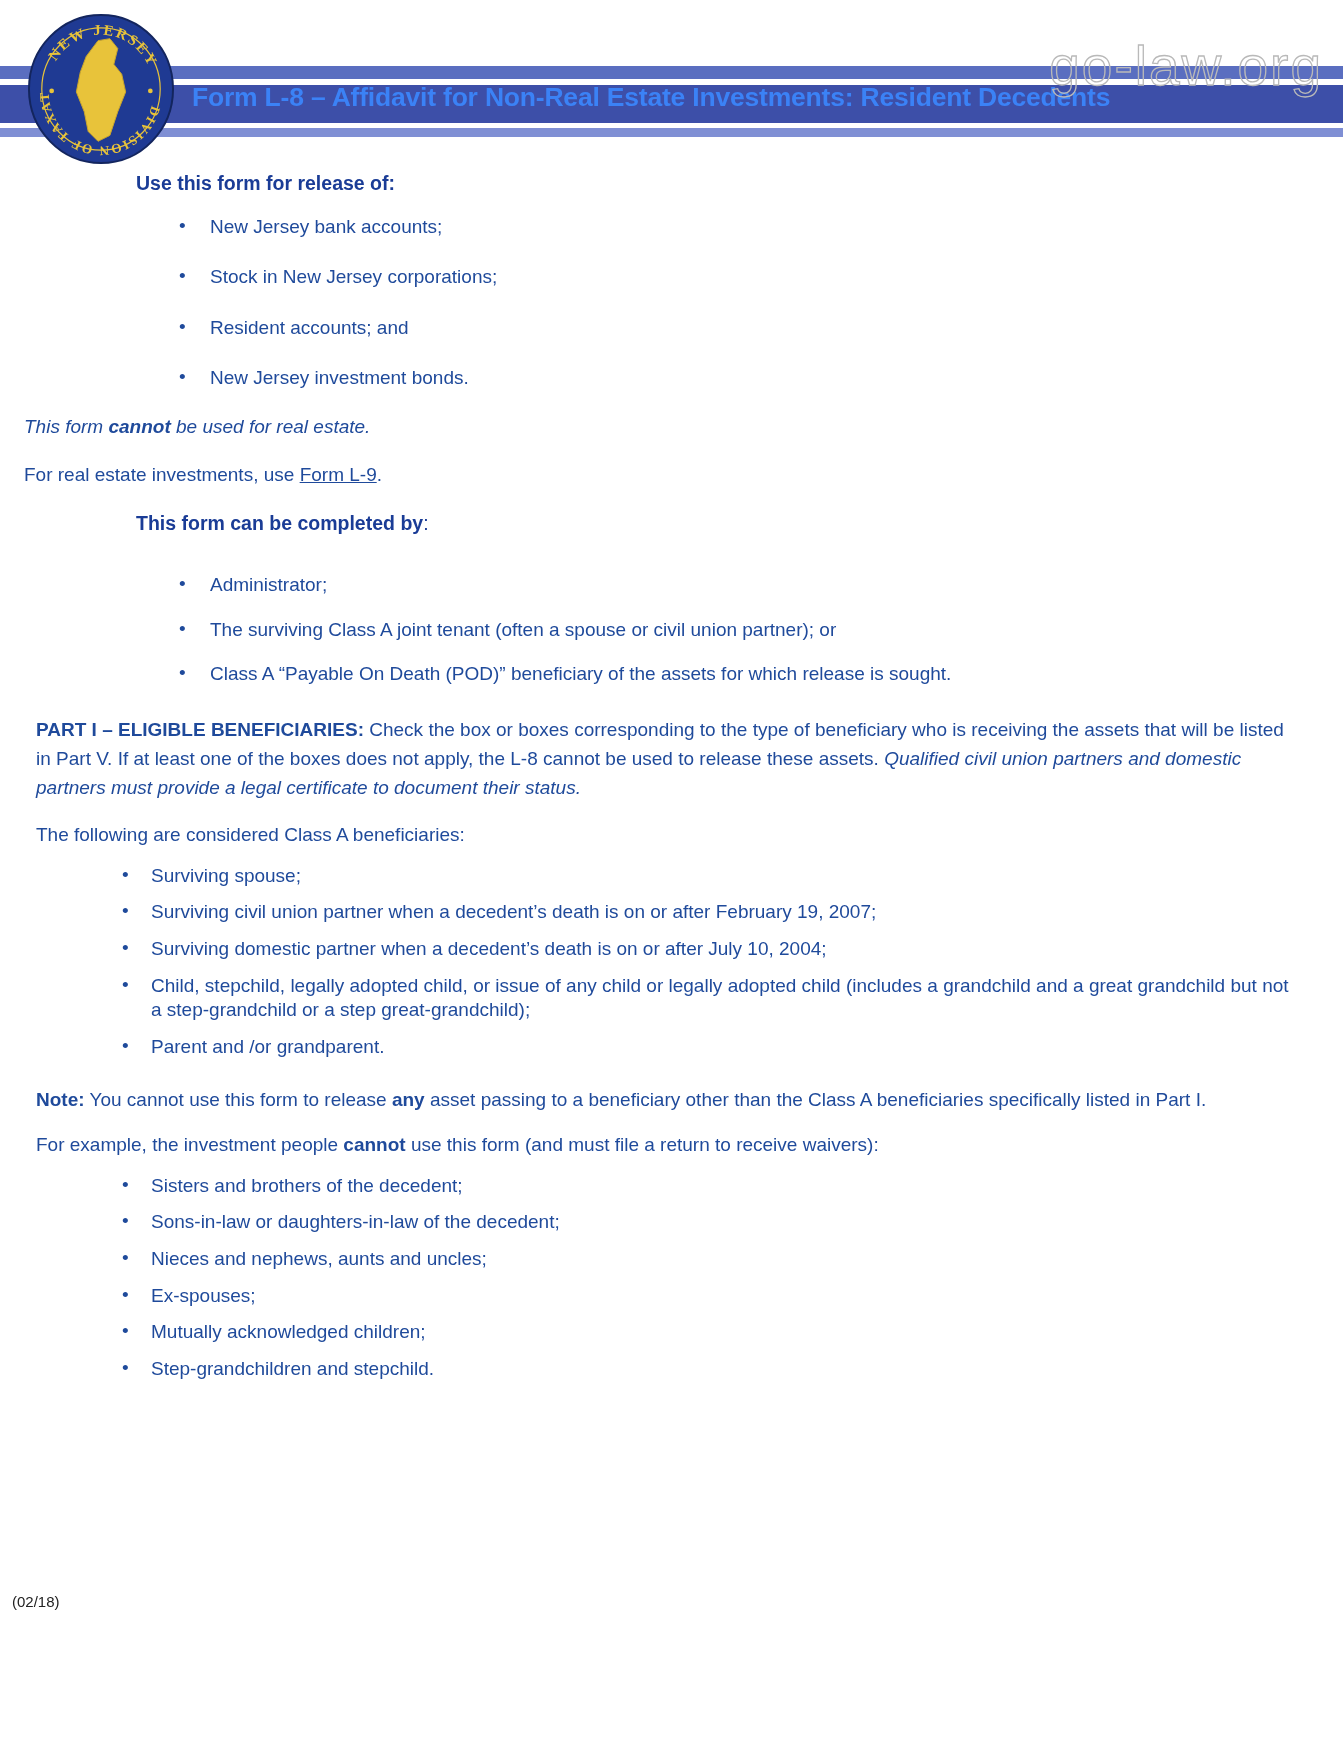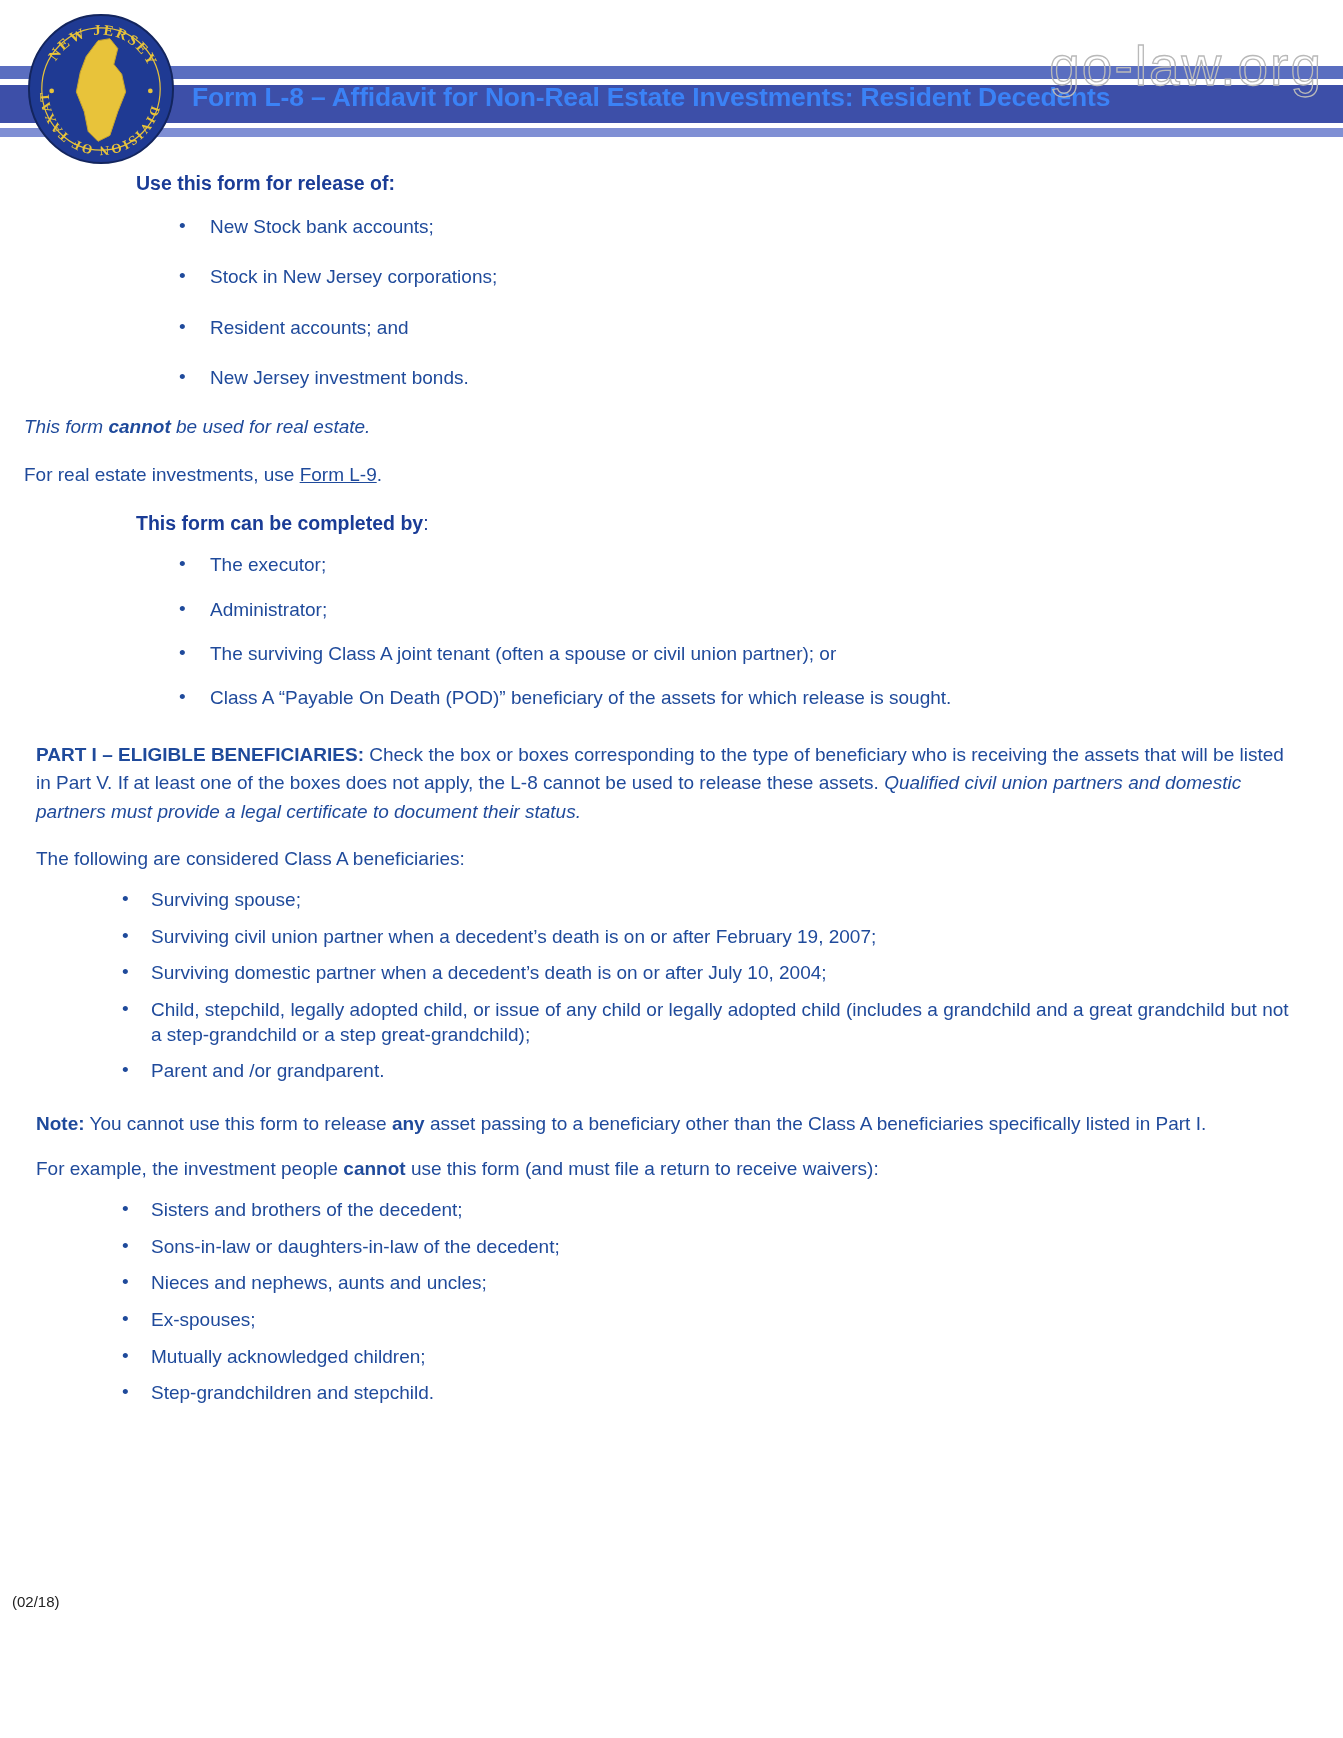--- a/index.html
+++ b/index.html
@@ -205,21 +205,21 @@
 
 <div class="content">
 
   <div class="sp-22"></div>
 
   <div class="h-bold">Use this form for release of:</div>
 
   <div class="sp-20"></div>
 
   <ul class="lvl1">
-    <li>New Stock bank accounts;</li>
+    <li>New Jersey bank accounts;</li>
     <div class="sp-26"></div>
     <li>Stock in New Jersey corporations;</li>
     <div class="sp-26"></div>
     <li>Resident accounts; and</li>
     <div class="sp-26"></div>
     <li>New Jersey investment bonds.</li>
   </ul>
 
   <div class="sp-26"></div>
 
@@ -235,21 +235,20 @@
 
   <div class="sp-26"></div>
 
   <div class="h-bold">
     <span>This form can be completed by</span><span style="font-weight:normal">:</span>
   </div>
 
   <div class="sp-18"></div>
 
   <ul class="lvl1">
-    <li>The executor;</li>
     <div class="sp-20"></div>
     <li>Administrator;</li>
     <div class="sp-20"></div>
     <li>The surviving Class A joint tenant (often a spouse or civil union partner); or</li>
     <div class="sp-20"></div>
     <li>Class A “Payable On Death (POD)” beneficiary of the assets for which release is sought.</li>
   </ul>
 
   <div class="sp-30"></div>
 

